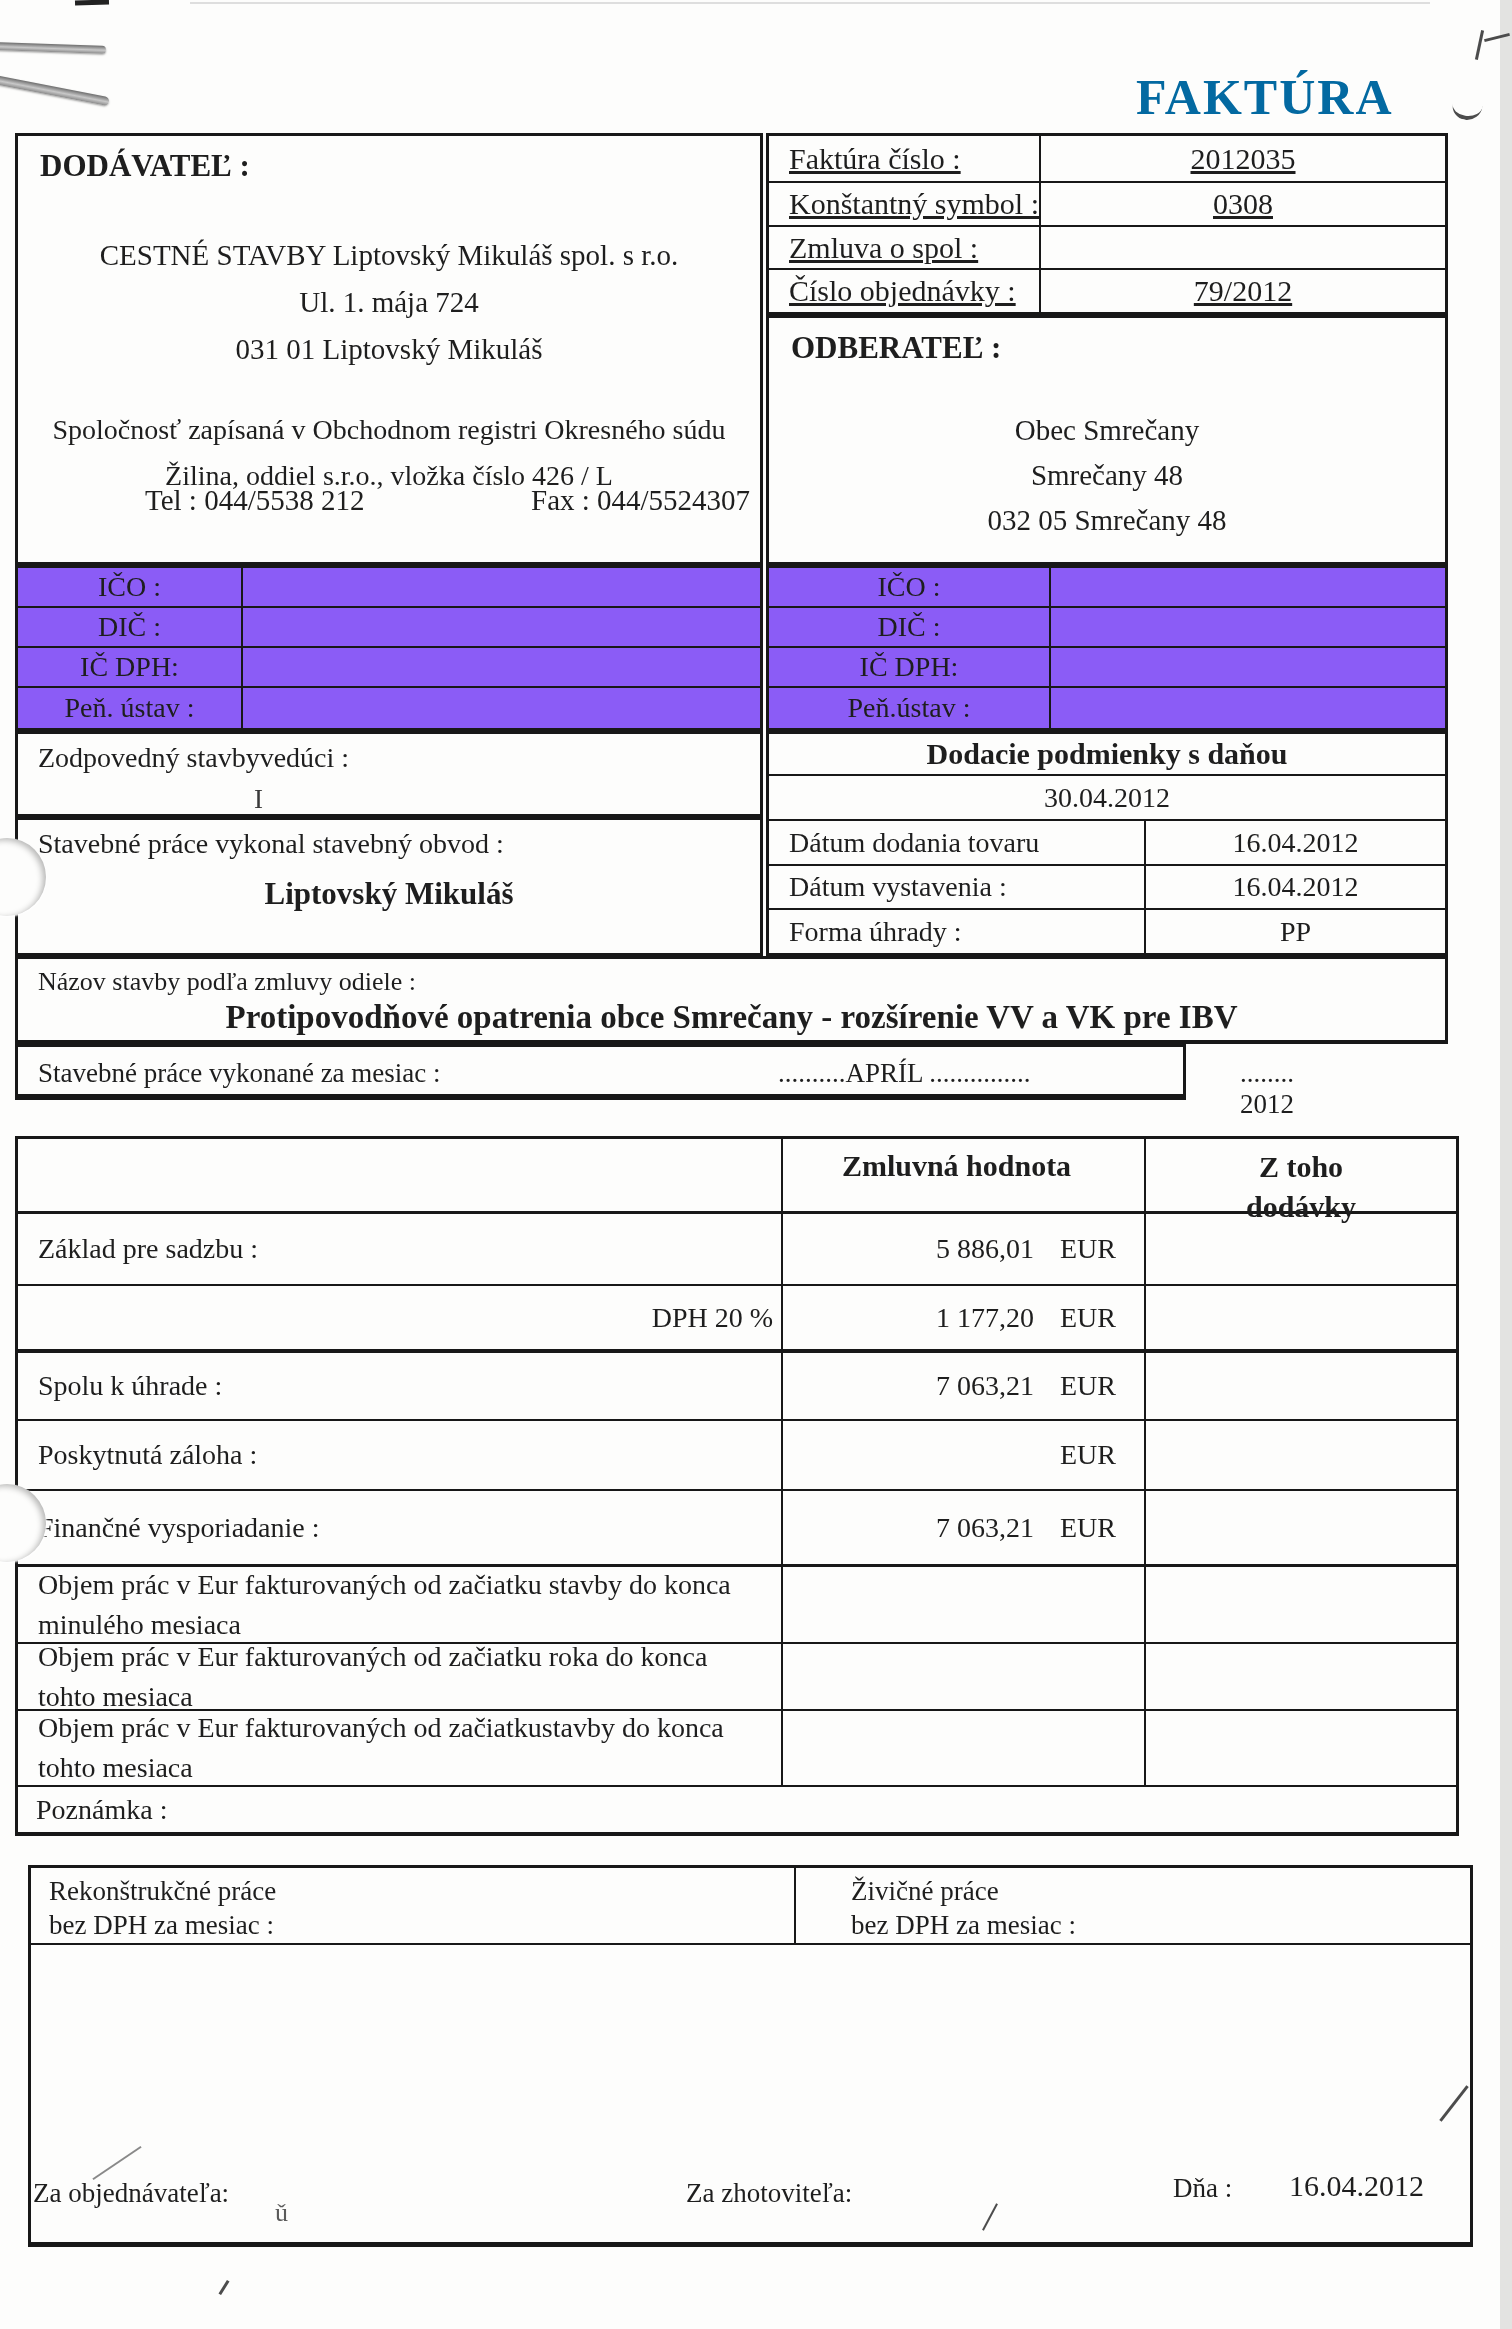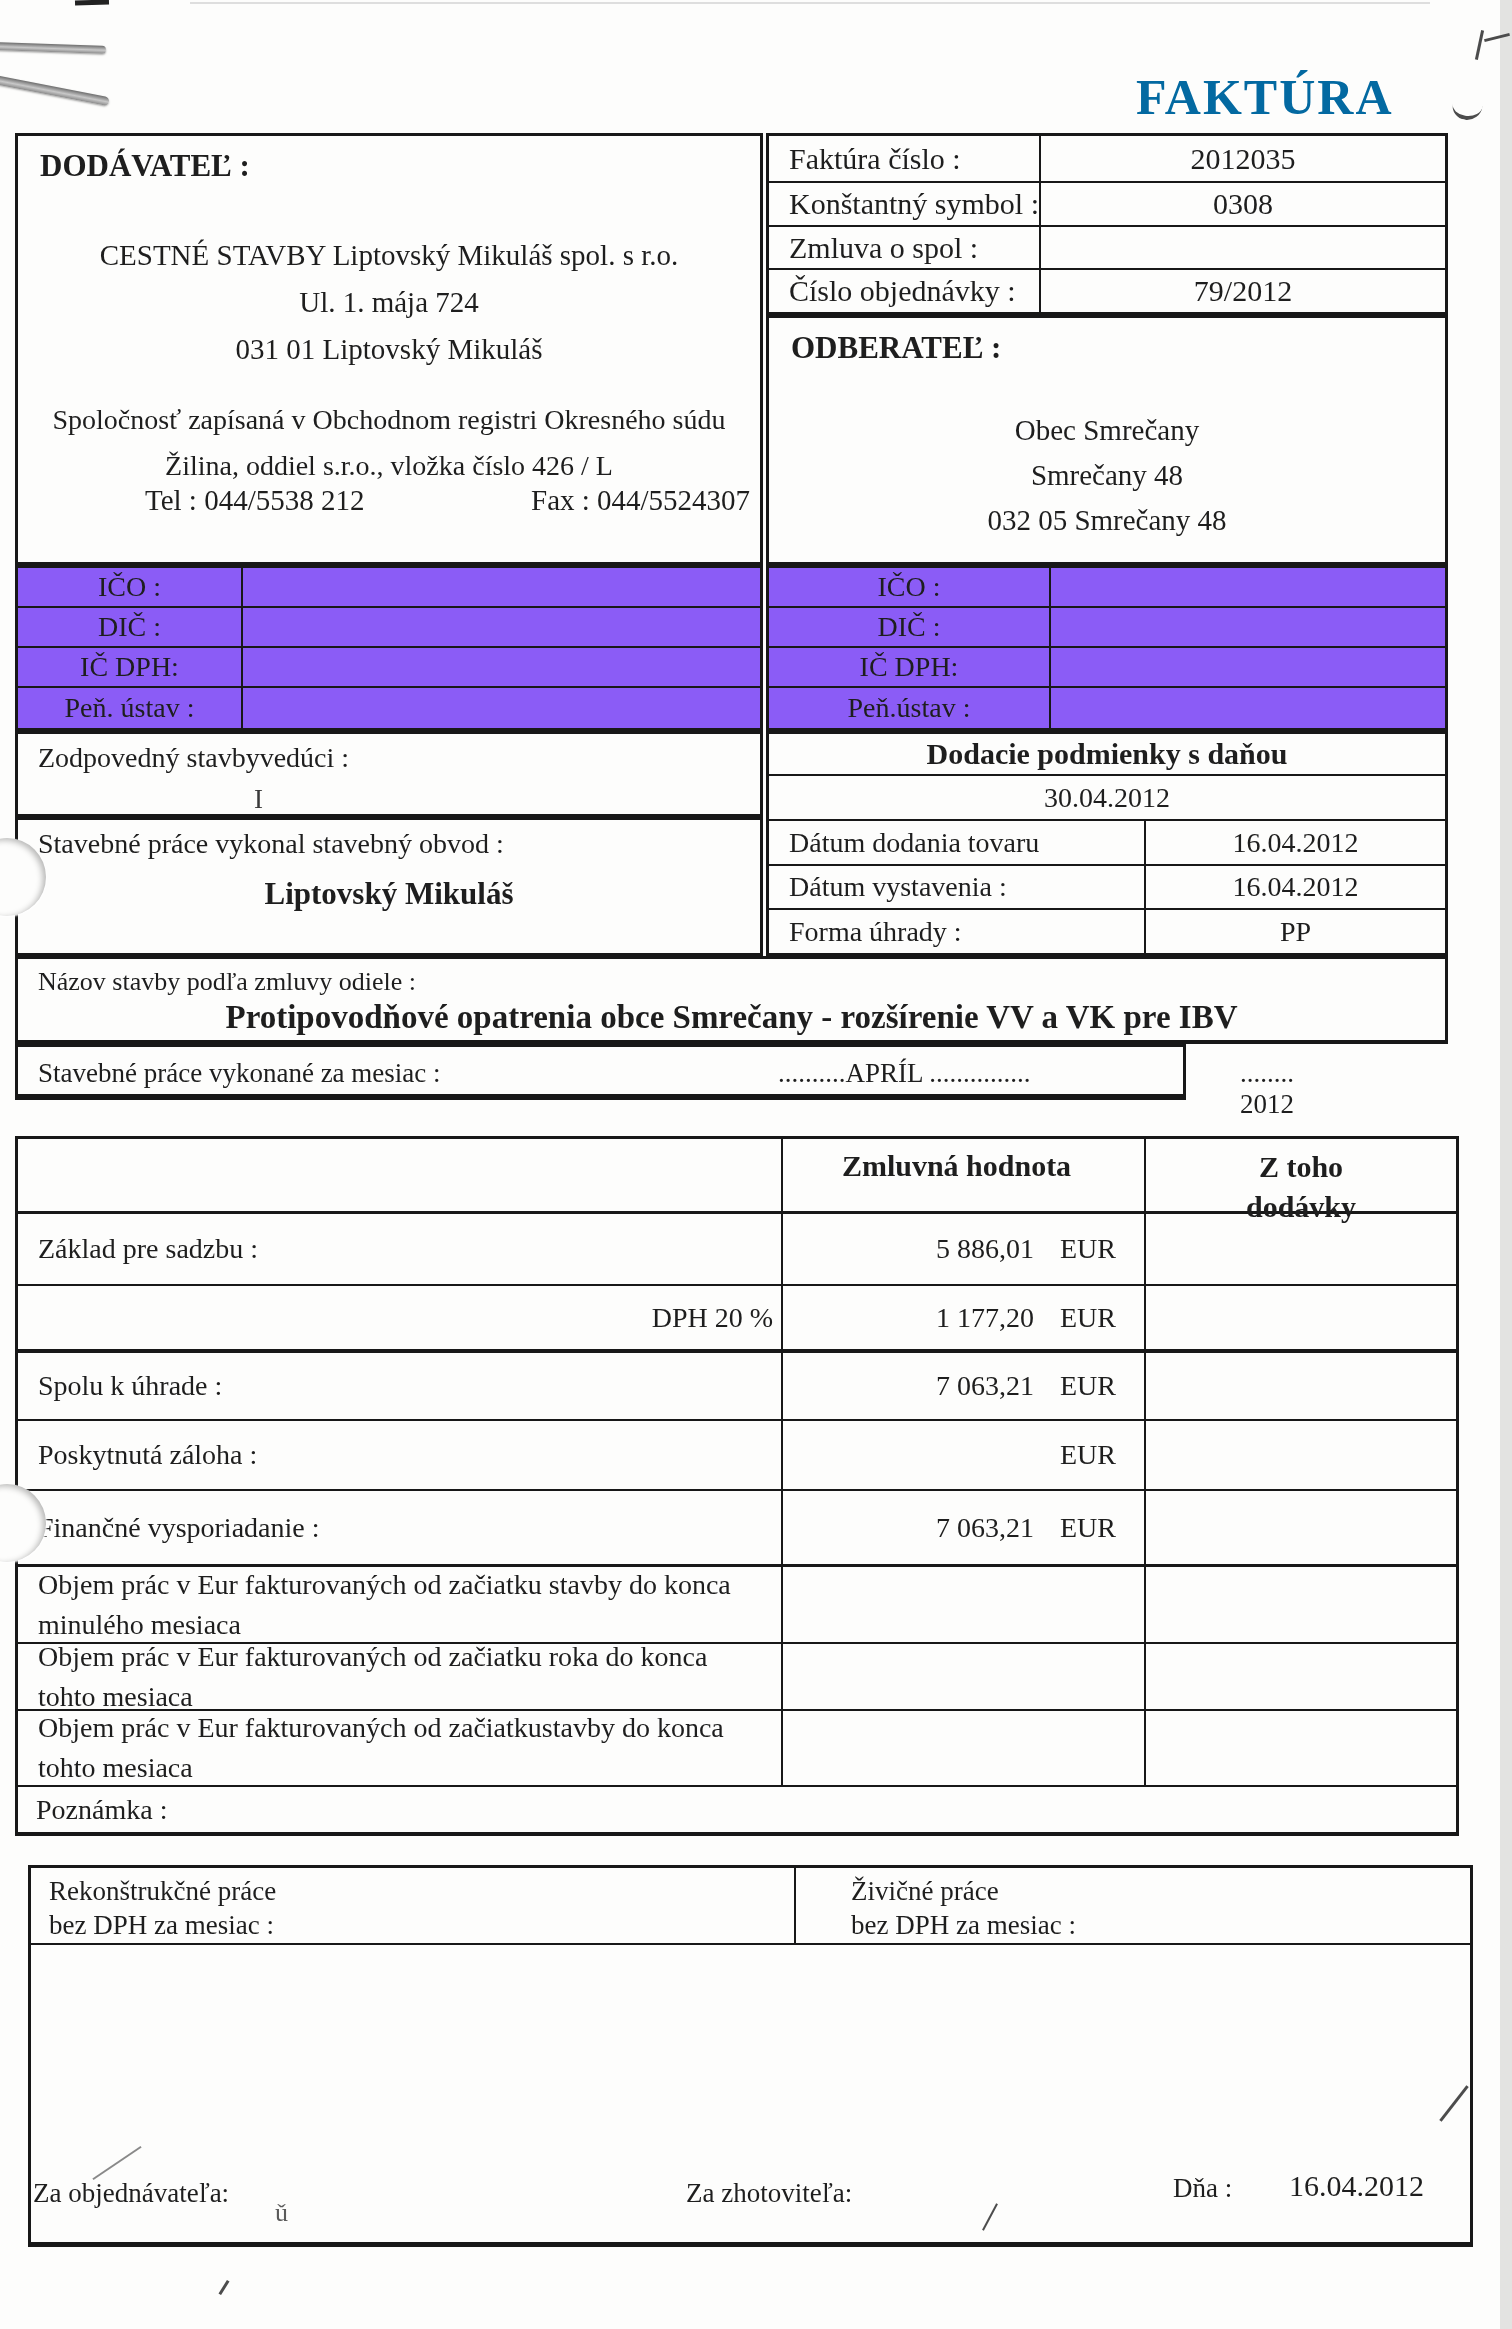--- a/index.html
+++ b/index.html
@@ -11,28 +11,28 @@
   .abs{position:absolute;}
   .box{position:absolute;border:3px solid #181818;box-sizing:border-box;background:#fdfdfc;}
 
   
   .doc-title{position:absolute;left:1136px;top:68px;font-size:50px;font-weight:bold;letter-spacing:2px;color:#0369a1;}
 
   
   .supplier-box{left:15px;top:133px;width:748px;height:432px;}
   .sec-label{font-weight:bold;font-size:31px;padding:12px 0 0 22px;}
   .supplier-addr{margin-top:48px;text-align:center;font-size:29px;line-height:47px;}
-  .supplier-reg{margin-top:24px;text-align:center;font-size:28px;line-height:46px;}
+  .supplier-reg{margin-top:34px;text-align:center;font-size:28px;line-height:46px;}
   .telfax{position:absolute;left:0;top:348px;width:100%;font-size:29px;}
   .tel{position:absolute;left:127px;top:0;}
   .fax{position:absolute;left:513px;top:0;}
 
   
   .meta-table{left:766px;top:133px;width:682px;border:3px solid #181818;box-sizing:border-box;position:absolute;background:#fdfdfc;}
-  .meta-row{display:flex;border-bottom:2px solid #181818;box-sizing:border-box;}
+  .meta-row{display:flex;border-bottom:2px solid #181818;box-sizing:border-box;text-decoration:underline;}
   .meta-row:last-child{border-bottom:none;}
   .meta-label{width:272px;border-right:2px solid #181818;padding-left:20px;font-size:30px;display:flex;align-items:center;box-sizing:border-box;}
   .meta-value{flex:1;font-size:30px;display:flex;align-items:center;justify-content:center;}
 
   
   .customer-box{left:766px;top:315px;width:682px;height:250px;}
   .customer-addr{margin-top:42px;text-align:center;font-size:29px;line-height:45px;}
 
   
   .ids{position:absolute;border:3px solid #181818;box-sizing:border-box;background:#8b5cf6;}

